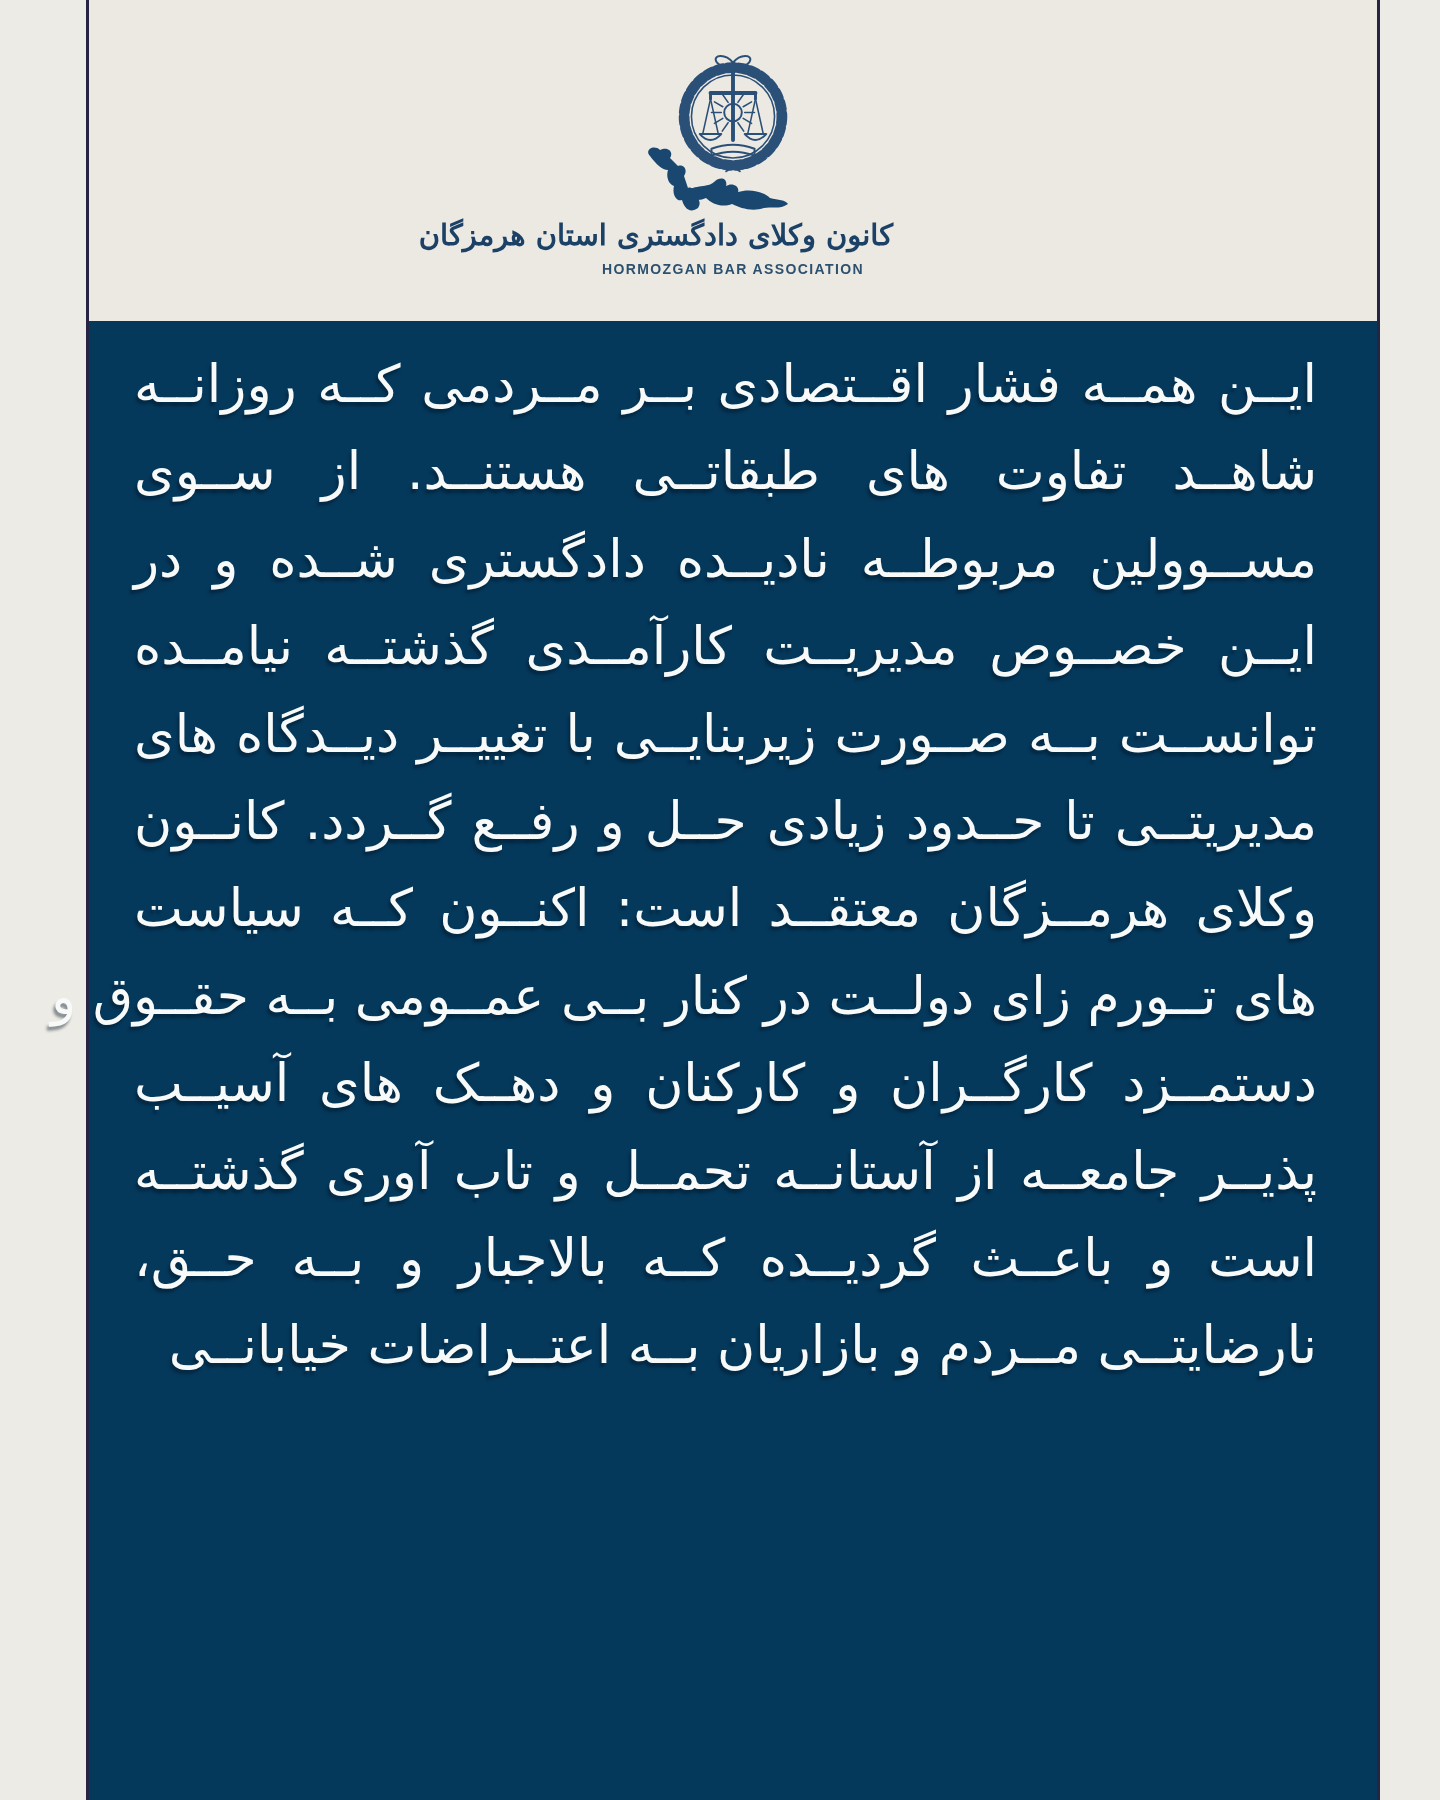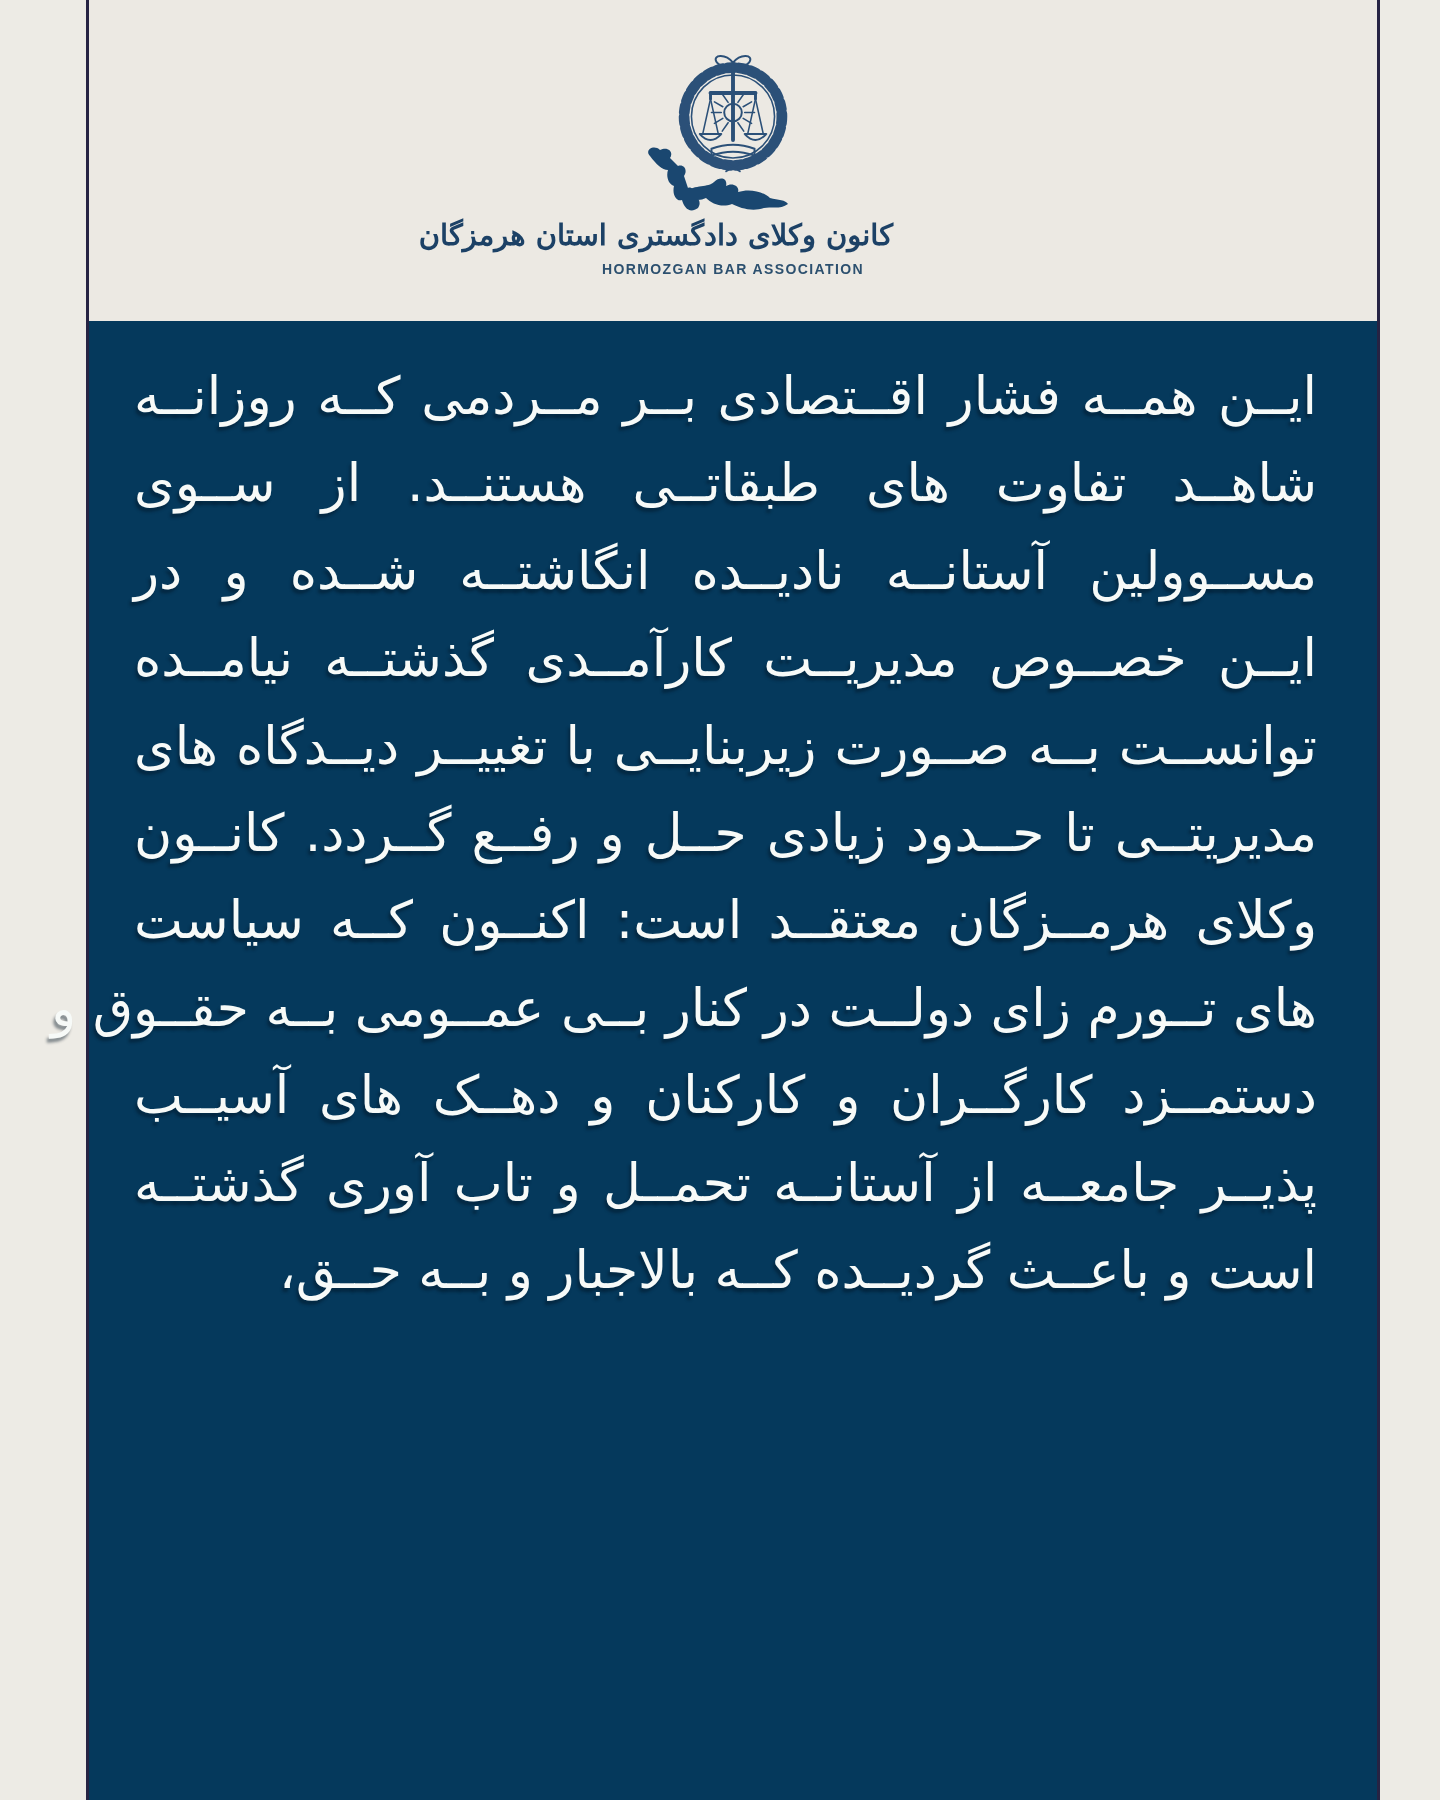--- a/index.html
+++ b/index.html
@@ -39,21 +39,21 @@
   }
   .logo-en{
     position:absolute;left:50%;top:261px;transform:translateX(-50%);
     width:320px;text-align:center;
     color:#2C506F;font-size:14px;letter-spacing:1.4px;font-weight:bold;
     font-family:"Liberation Sans", sans-serif;
     white-space:nowrap;
   }
   .card-body{
     position:relative;
-    padding:32px 60px 0 45px;
+    padding:20px 60px 0 45px;
     direction:rtl;
   }
   .line{
     margin:0;
     color:#F7FAF8;
     font-size:52px;
     line-height:87.4px;
     text-align:justify;
     text-align-last:justify;
     white-space:nowrap;
@@ -121,24 +121,25 @@
       </svg>
 
       <div class="logo-fa">کانون وکلای دادگستری استان هرمزگان</div>
       <div class="logo-en">HORMOZGAN BAR ASSOCIATION</div>
     </div>
   </div>
 
   <div class="card-body">
     <p class="line">ایــن همــه فشار اقــتصادی بــر مــردمی کــه روزانــه</p>
     <p class="line">شاهــد تفاوت های طبقاتــی هستنــد. از ســوی</p>
-    <p class="line">مســوولین آستانــه نادیــده انگاشتــه شــده و در</p>
+    <p class="line">مســوولین مربوطــه نادیــده دادگستری شــده و در</p>
     <p class="line">ایــن خصــوص مدیریــت کارآمــدی گذشتــه نیامــده</p>
     <p class="line">توانســت بــه صــورت زیربنایــی با تغییــر دیــدگاه های</p>
     <p class="line">مدیریتــی تا حــدود زیادی حــل و رفــع گــردد. کانــون</p>
     <p class="line">وکلای هرمــزگان معتقــد است: اکنــون کــه سیاست</p>
     <p class="line">های تــورم زای دولــت در کنار بــی عمــومی بــه حقــوق و</p>
     <p class="line">دستمــزد کارگــران و کارکنان و دهــک های آسیــب</p>
     <p class="line">پذیــر جامعــه از آستانــه تحمــل و تاب آوری گذشتــه</p>
     <p class="line">است و باعــث گردیــده کــه بالاجبار و بــه حــق،</p>
+    <p class="line">نارضایتــی مــردم و بازاریان بــه اعتــراضات خیابانــی</p>
   </div>
 
 </div>
 
 </body></html>

